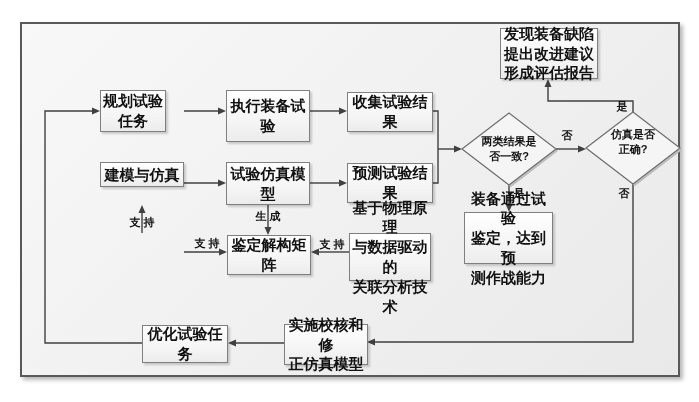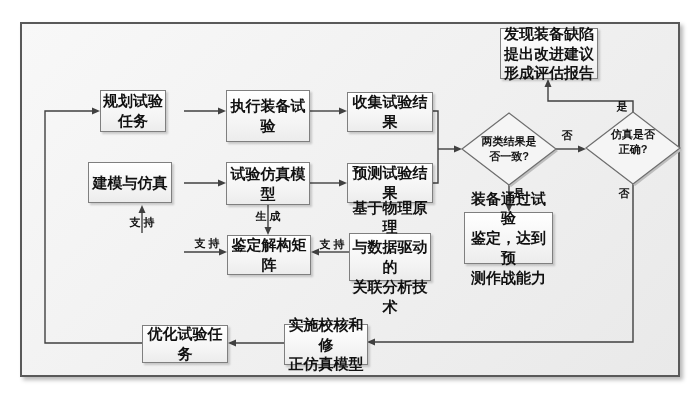--- a/index.html
+++ b/index.html
@@ -83,21 +83,21 @@
       <polygon points="464,151 511,115 558,151 511,187" fill="#bdbdbd" stroke="none"></polygon>
       <polygon points="462,149 509,113 556,149 509,185" fill="#f5f5f5" stroke="#6e6e6e" stroke-width="1.2"></polygon>
       <polygon points="588,150 635,114 682,150 635,186" fill="#bdbdbd" stroke="none"></polygon>
       <polygon points="586,148 633,112 680,148 633,184" fill="#f5f5f5" stroke="#6e6e6e" stroke-width="1.2"></polygon>
     </g>
   </svg>
 
   <div class="node" style="left:100px;top:90px;width:66px;height:42px">规划试验任务</div>
   <div class="node" style="left:226px;top:90px;width:84px;height:52px">执行装备试验</div>
   <div class="node" style="left:347px;top:92px;width:86px;height:40px">收集试验结果</div>
-  <div class="node" style="left:88px;top:162px;width:84px;height:41px">建模与仿真</div>
+  <div class="node" style="left:100px;top:162px;width:84px;height:25px">建模与仿真</div>
   <div class="node" style="left:226px;top:162px;width:84px;height:43px">试验仿真模型</div>
   <div class="node" style="left:347px;top:163px;width:86px;height:40px">预测试验结果</div>
   <div class="node" style="left:500px;top:28px;width:98px;height:51px">发现装备缺陷
 提出改进建议
 形成评估报告</div>
   <div class="node" style="left:464px;top:212px;width:89px;height:52px">装备通过试验
 鉴定，达到预
 测作战能力</div>
   <div class="node" style="left:227px;top:235px;width:84px;height:40px">鉴定解构矩阵</div>
   <div class="node" style="left:349px;top:233px;width:82px;height:48px">基于物理原理

